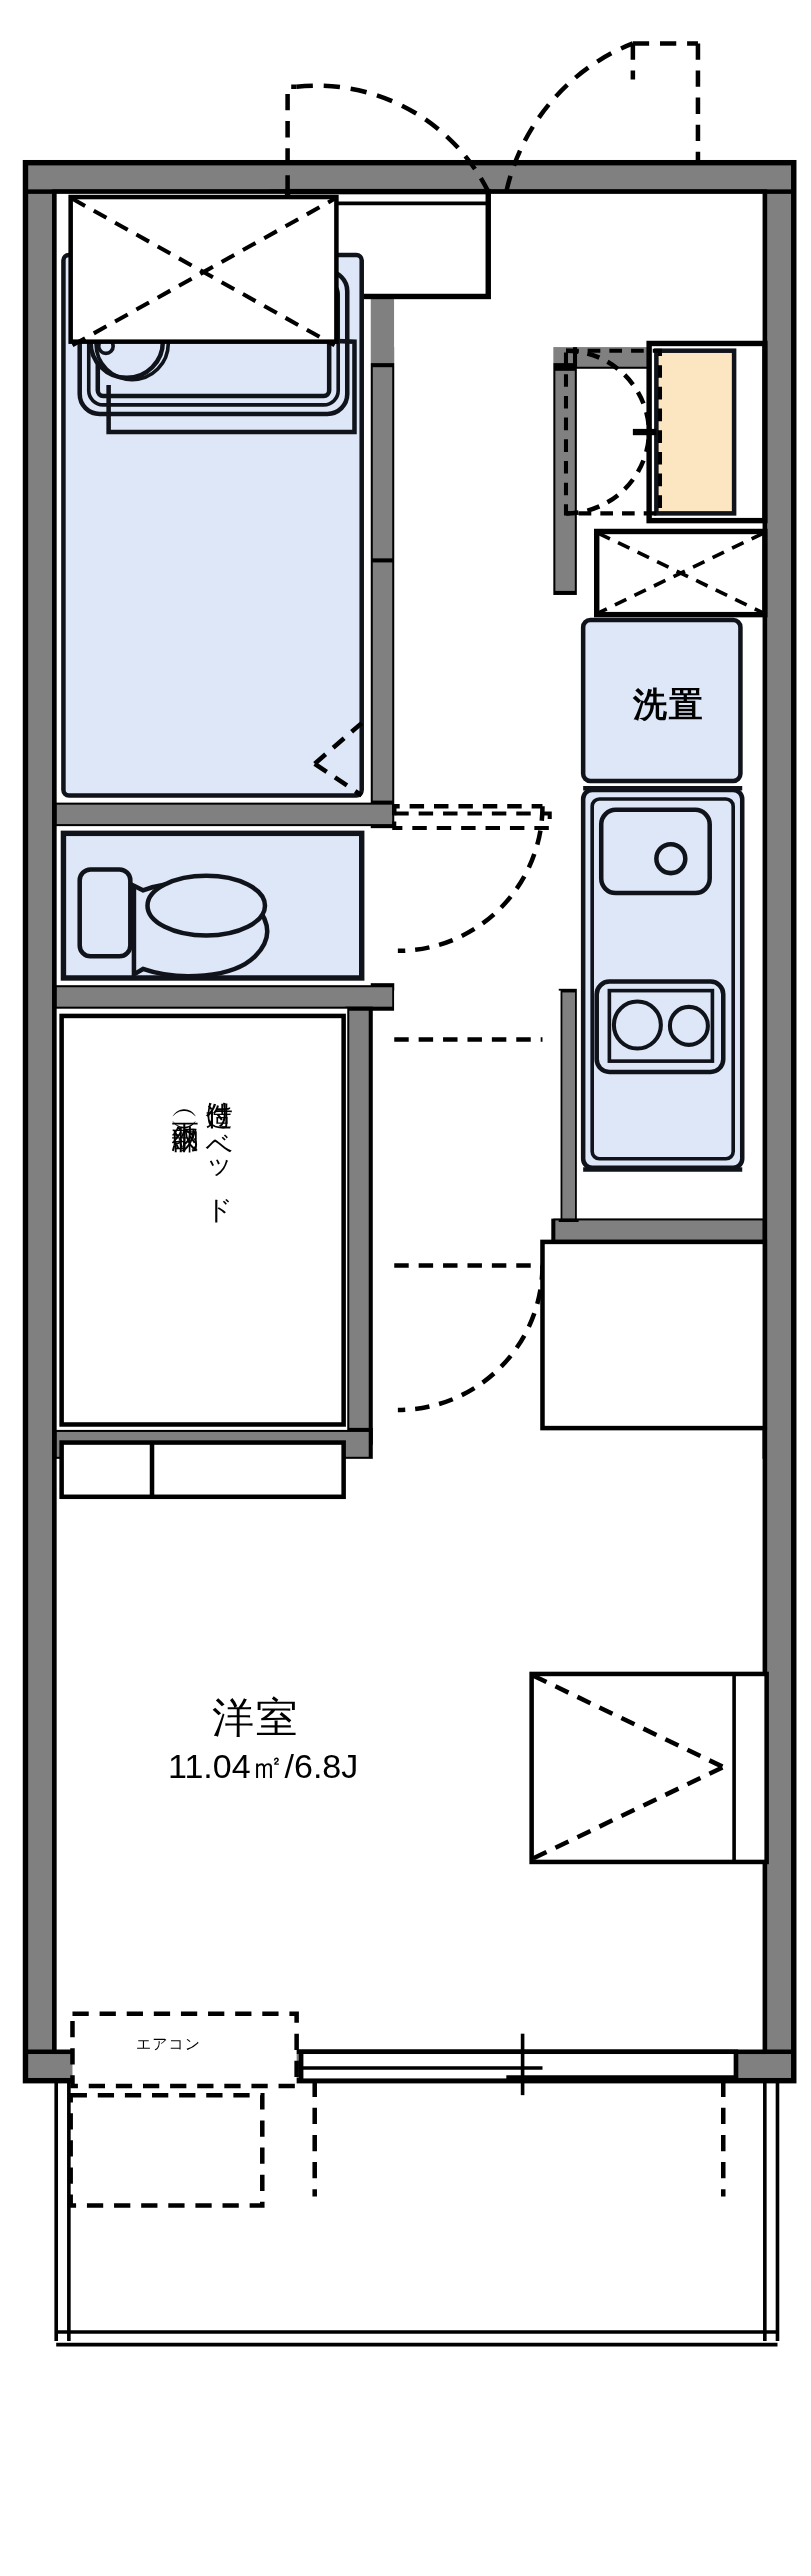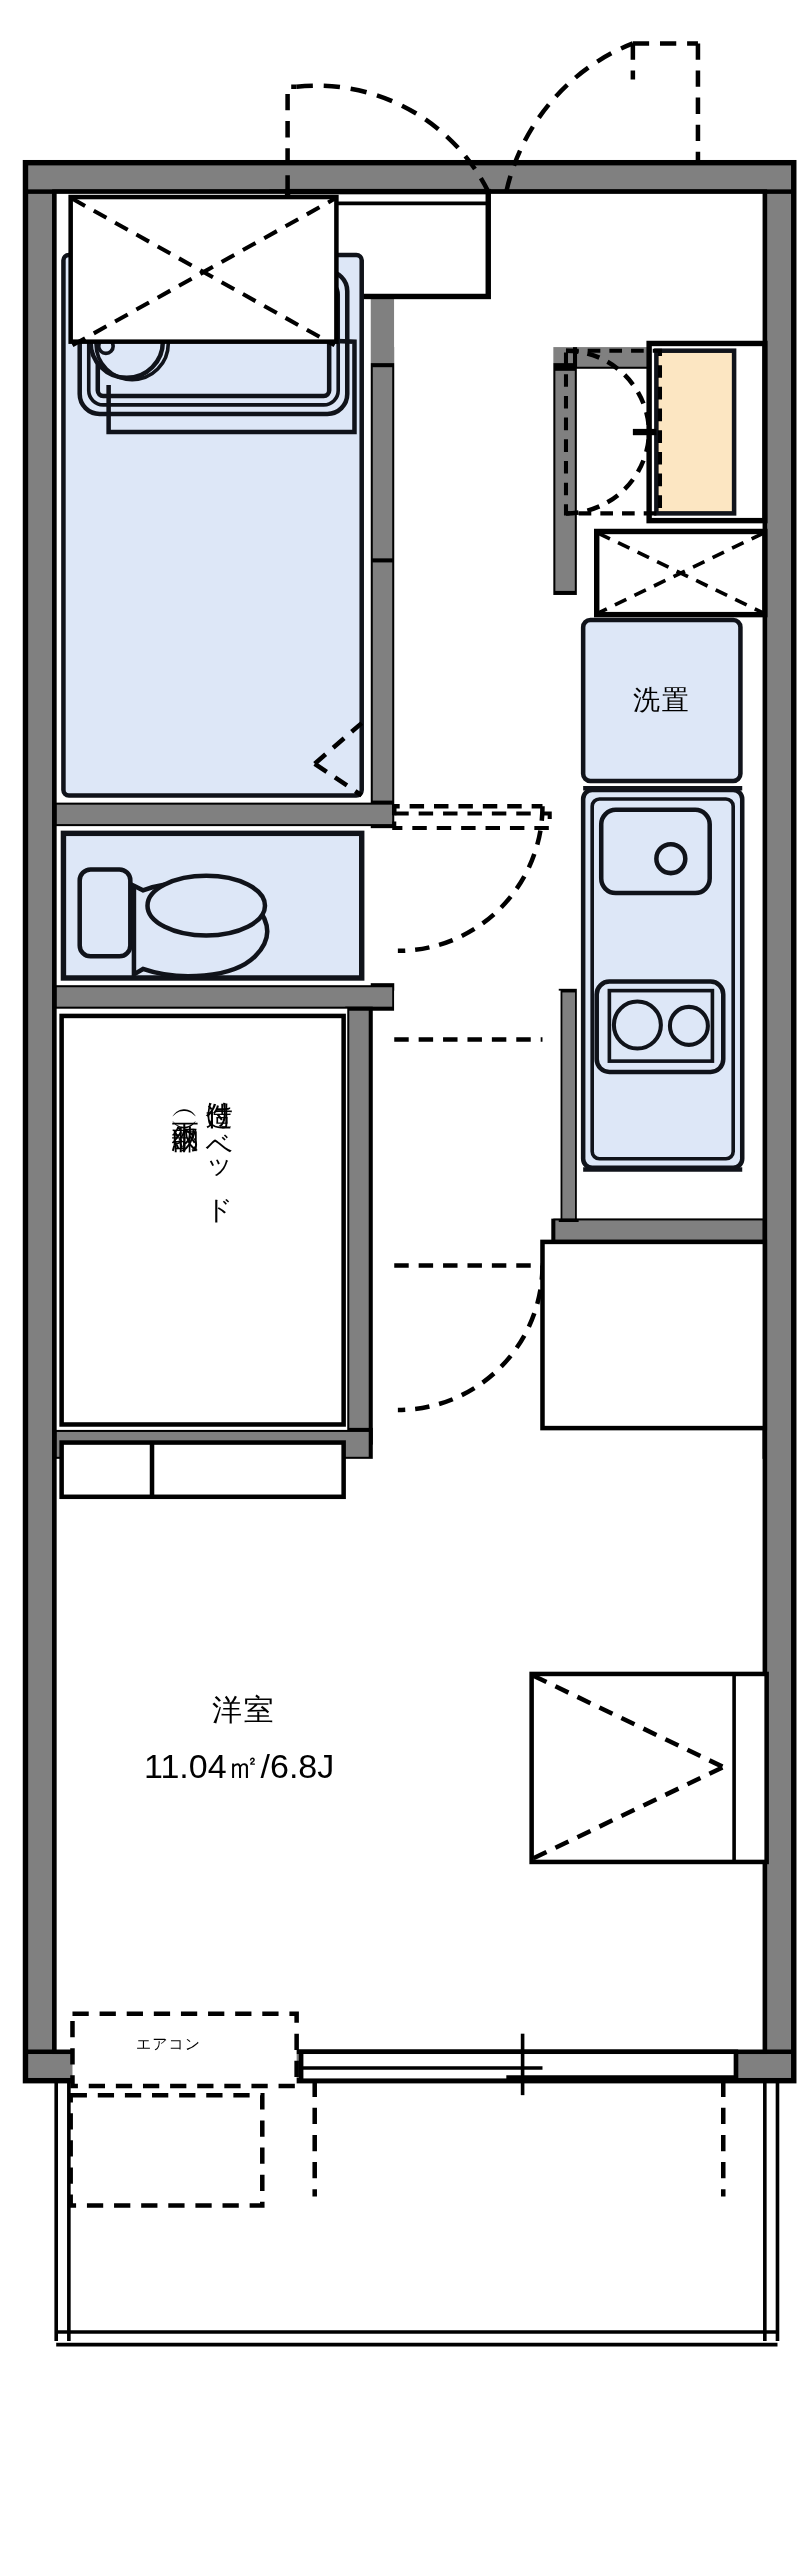--- a/index.html
+++ b/index.html
@@ -3,24 +3,24 @@
 <meta charset="utf-8">
 <style>
   html,body{margin:0;padding:0;background:#ffffff;}
   body{
     font-family:"Liberation Sans","DejaVu Sans",sans-serif;
     width:812px;height:2576px;position:relative;overflow:hidden;
   }
   #plan{position:absolute;left:0;top:0;width:812px;height:2576px;}
   .lbl{position:absolute;color:#000;white-space:nowrap;}
   .lbl.vert{writing-mode:vertical-rl;text-orientation:upright;white-space:nowrap;}
-  #room-name{font-size:30px;letter-spacing:1.8px;}
+  #room-name{font-size:42px;letter-spacing:1.8px;}
   #room-area{font-size:34px;letter-spacing:0px;}
   #bed-label-1,#bed-label-2{font-size:27px;line-height:1.05;letter-spacing:0.9px;}
-  #wash-label{font-size:27px;letter-spacing:1.8px;}
+  #wash-label{font-size:34px;letter-spacing:1.8px;font-weight:bold;}
   #aircon-label{font-size:15px;letter-spacing:0.9px;}
 </style>
 </head>
 <body>
 
 <svg id="plan" viewBox="0 0 898 2850" xmlns="http://www.w3.org/2000/svg">
 
   <rect x="0" y="0" width="898" height="2850" fill="#ffffff"></rect>
 
   <g stroke-linecap="butt" stroke-linejoin="miter">
@@ -225,21 +225,21 @@
     <rect x="78" y="2318" width="212" height="122" fill="none" stroke="#000" stroke-width="5" stroke-dasharray="18 12"></rect>
     <line x1="348" y1="2302" x2="348" y2="2430" stroke="#000" stroke-width="5" stroke-dasharray="18 12"></line>
     <line x1="800" y1="2302" x2="800" y2="2430" stroke="#000" stroke-width="5" stroke-dasharray="18 12"></line>
   </g>
 
   </g>
 </svg>
 
 <div class="lbl" id="room-name" style="left: 212px; top: 1690px;">洋室</div>
 
-<div class="lbl" id="room-area" style="left: 144px; top: 1744px;">11.04㎡/6.8J</div>
+<div class="lbl" id="room-area" style="left: 168px; top: 1744px;">11.04㎡/6.8J</div>
 
 <div class="lbl vert" id="bed-label-1" style="left: 205px; top: 1081px;">造付けベッド</div>
 
 <div class="lbl vert" id="bed-label-2" style="left: 171px; top: 1101px;">（下部収納）</div>
 
 <div class="lbl" id="wash-label" style="left: 633px; top: 682px;">洗置</div>
 
 <div class="lbl" id="aircon-label" style="left: 136px; top: 2035px;">エアコン</div>
 
 

